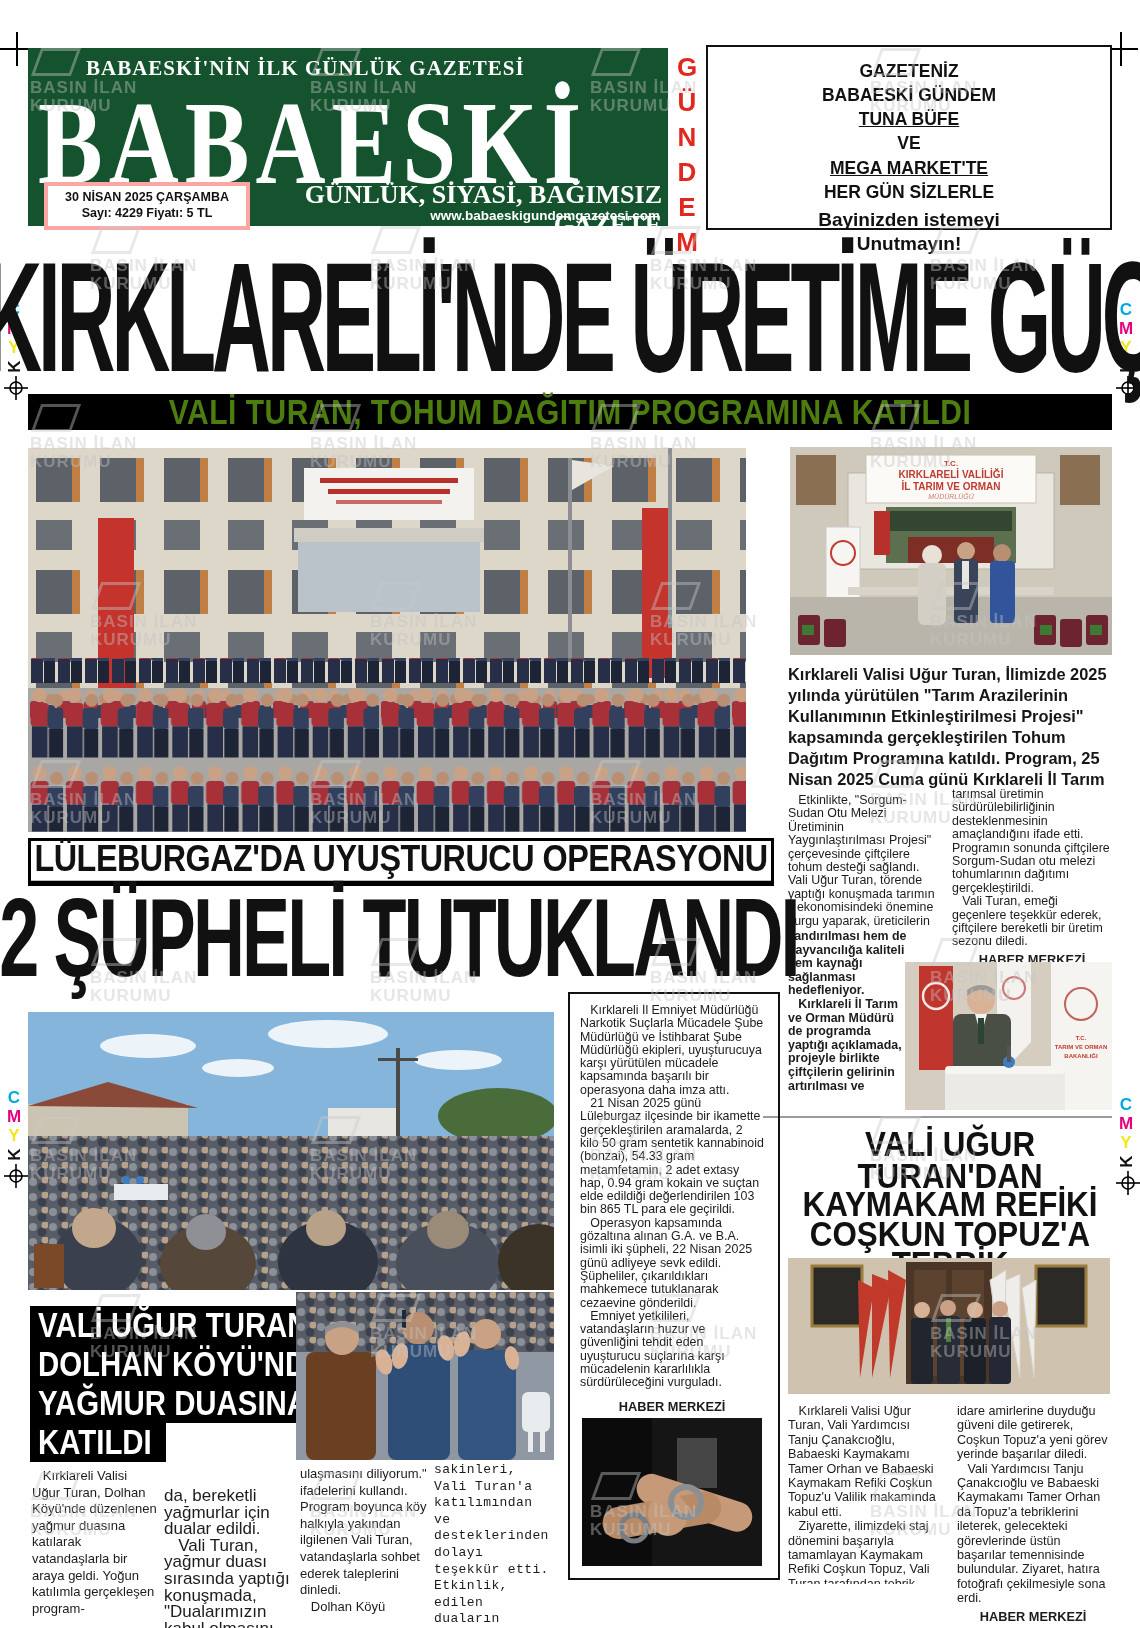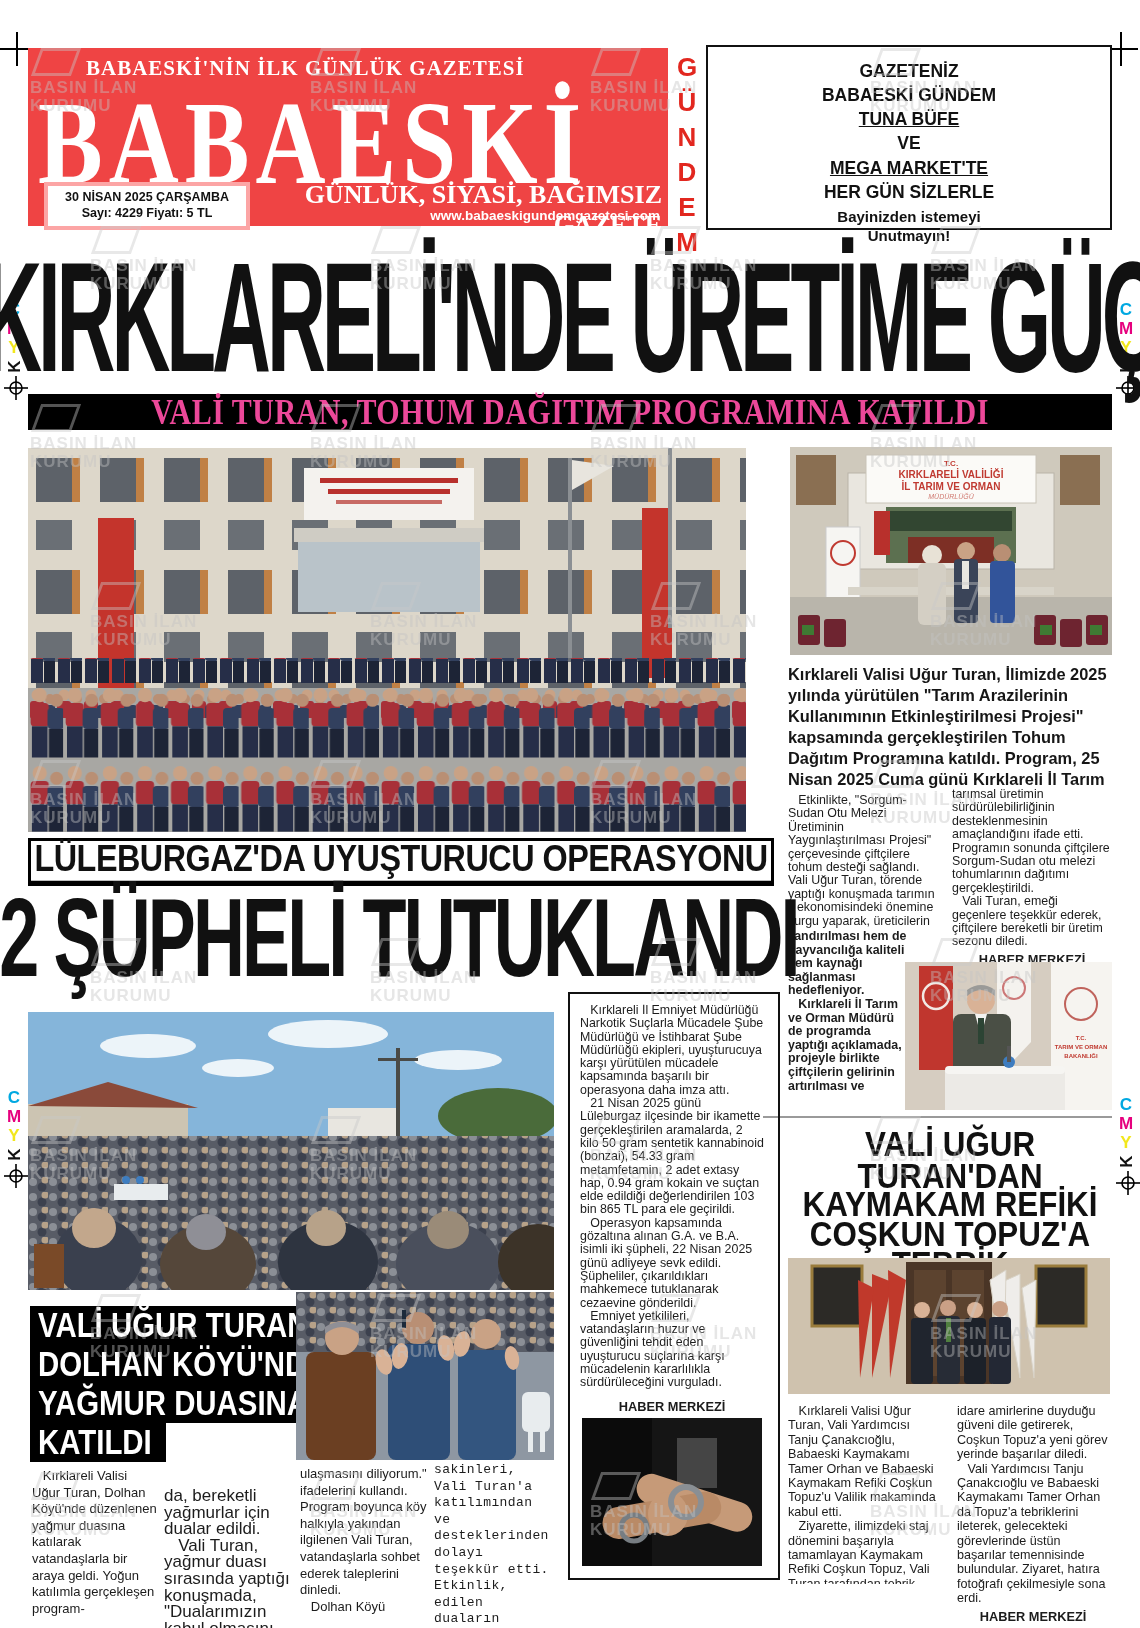--- a/index.html
+++ b/index.html
@@ -3,36 +3,36 @@
 <meta charset="utf-8">
 <style>
   html,body{margin:0;padding:0;background:#fff;}
   .page{position:relative;width:1140px;height:1628px;background:#fff;overflow:hidden;
         font-family:"Liberation Sans",sans-serif;color:#111;}
   .abs{position:absolute;}
   .flow{white-space:pre-wrap;}
   .txt{font-size:12.8px;line-height:1.07;color:#1c1c1c;overflow:hidden;text-align:left;}
   .byline{font-size:12.8px;font-weight:bold;text-align:center;margin-top:3px;color:#1c1c1c;}
   
-  .banner{background:#ef4444;}
+  .banner{background:#14532d;}
   .serifb{font-family:"Liberation Serif",serif;font-weight:bold;color:#fff;}
   .mast-title{font-size:97px;letter-spacing:6px;transform:scale(1,1.22);transform-origin:left top;white-space:nowrap;}
   .datebox{background:#fff;border:4px solid #fca5a5;color:#111;text-align:center;
            font-size:12.5px;font-weight:bold;line-height:16px;padding-top:3px;}
   .gundem{writing-mode:vertical-lr;text-orientation:upright;color:#e2271f;font-weight:800;
           font-size:26px;letter-spacing:5px;line-height:1;}
   
   .adbox{border:2.5px solid #111;background:#fff;display:flex;}
   .adtxt{flex:1;text-align:center;font-weight:bold;font-size:17.5px;line-height:1.38;padding-top:12px;}
   .adtxt .u{text-decoration:underline;}
-  .adnote{font-size:15px;line-height:1.25;margin-top:4px;}
+  .adnote{font-size:19px;line-height:1.25;margin-top:4px;}
   
   .h-wrap{display:flex;align-items:center;justify-content:center;overflow:visible;}
   .h1t{font-weight:800;font-size:120px;letter-spacing:-6px;white-space:nowrap;transform:scale(.68,1.3);}
-  .subbar{background:#000;color:#ec4899;display:flex;align-items:center;justify-content:center;font-family:Liberation Serif, serif;}
+  .subbar{background:#000;color:#4d7c0f;display:flex;align-items:center;justify-content:center;}
   .subbar span{font-weight:bold;font-size:30px;letter-spacing:.5px;transform:scale(1,1.18);white-space:nowrap;}
   .kickerbox{border:3px solid #000;display:flex;align-items:flex-end;justify-content:center;}
   .kickerbox span{font-weight:800;font-size:33px;letter-spacing:-.5px;transform:scale(.98,1.1);white-space:nowrap;
                   border-bottom:0;padding:0 4px 1px;}
   .h2t{font-weight:800;font-size:100px;letter-spacing:-4px;white-space:nowrap;transform:scale(.72,1.12);}
   .blockline{display:block;background:#000;color:#fff;font-weight:800;font-size:30px;
              padding:4px 12px 5px 8px;white-space:nowrap;width:max-content;line-height:30px;}
   .blockline span{display:inline-block;transform:scale(.98,1.18);transform-origin:left center;}
   .teb-h{font-weight:800;font-size:33px;line-height:30px;text-align:center;transform:scale(.95,1.08);transform-origin:center top;}
   .lead-intro{font-weight:bold;font-size:16.4px;line-height:21px;color:#161616;}

